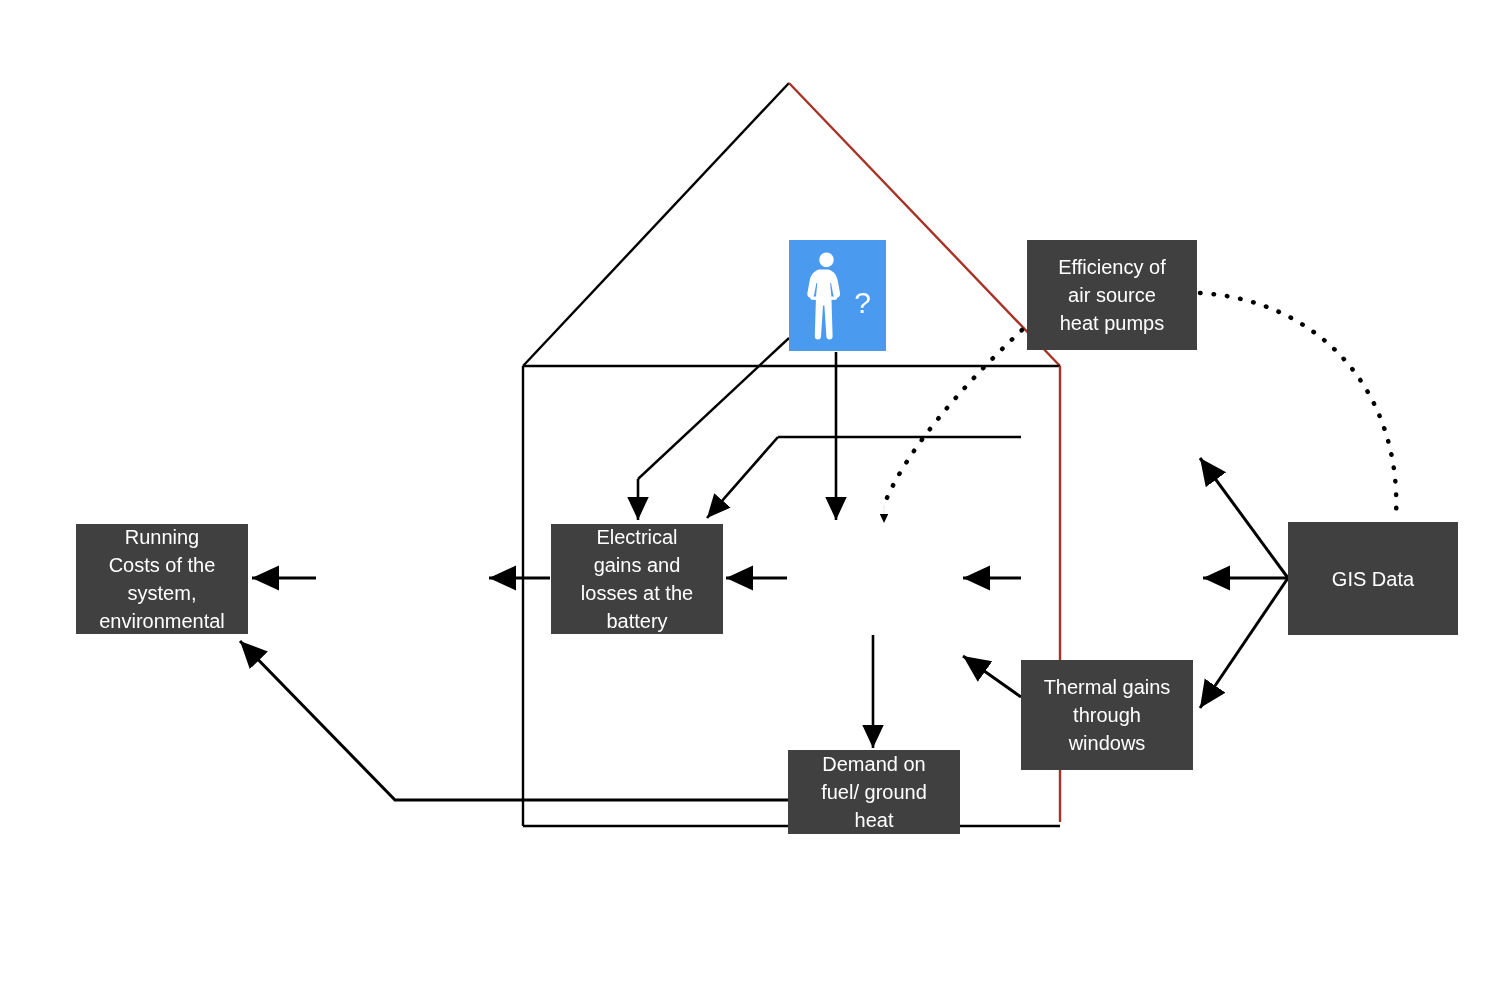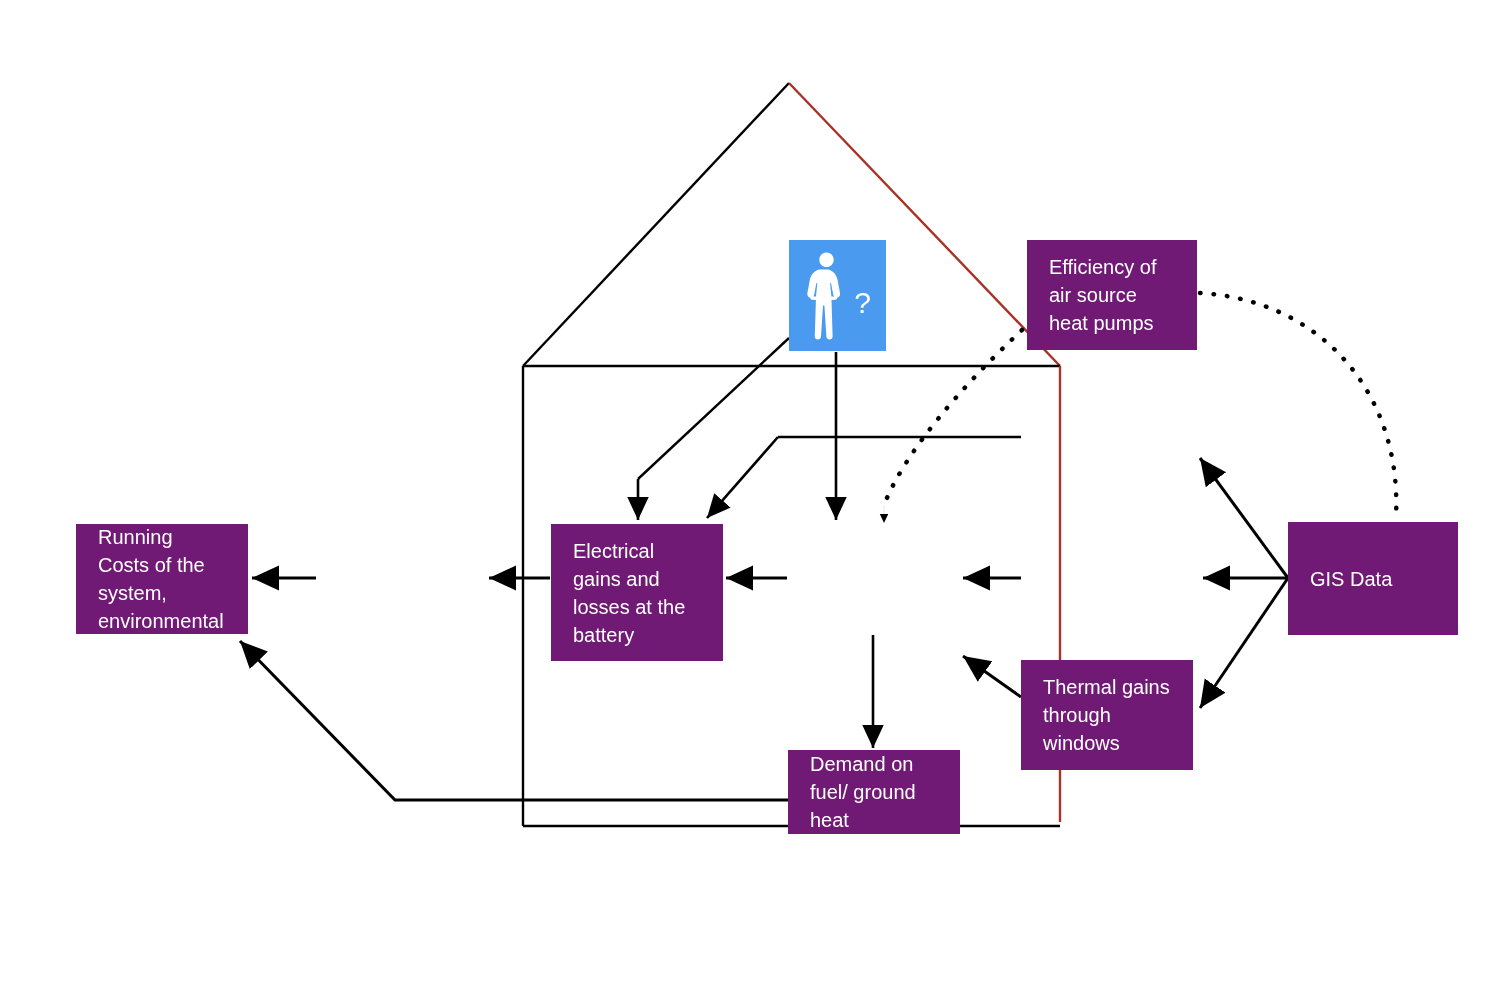--- a/index.html
+++ b/index.html
@@ -20,26 +20,26 @@
   #edges {
     position: absolute;
     left: 0;
     top: 0;
     width: 1500px;
     height: 1000px;
     pointer-events: none;
   }
   .node {
     position: absolute;
-    background: #701a75;
+    background: #404040;
     color: #ffffff;
     display: flex;
     align-items: center;
     justify-content: center;
-    text-align: left;
+    text-align: center;
     font-size: 20px;
     line-height: 28px;
     box-sizing: border-box;
     padding: 2px 22px;
     z-index: 5;
   }
   .node span {
     display: block;
     width: 100%;
   }
@@ -115,21 +115,21 @@
     <path d="M 873 635 L 873 748" fill="none" stroke="#000000" stroke-width="2.6" marker-end="url(#arrow)"></path>
 
     <path d="M 788 800 L 395 800 L 240 641" fill="none" stroke="#000000" stroke-width="3" marker-end="url(#arrow)"></path>
   </svg>
 
   <div class="node" style="left:76px; top:524px; width:172px; height:110px;">
     <span>Running Costs of the system, environmental</span>
   </div>
 
 
-  <div class="node" style="left:551px; top:524px; width:172px; height:137px;">
+  <div class="node" style="left:551px; top:524px; width:172px; height:110px;">
     <span>Electrical gains and losses at the battery</span>
   </div>
 
 
   <div class="node" style="left:788px; top:750px; width:172px; height:84px;">
     <span>Demand on fuel/ ground heat</span>
   </div>
 
 
 

